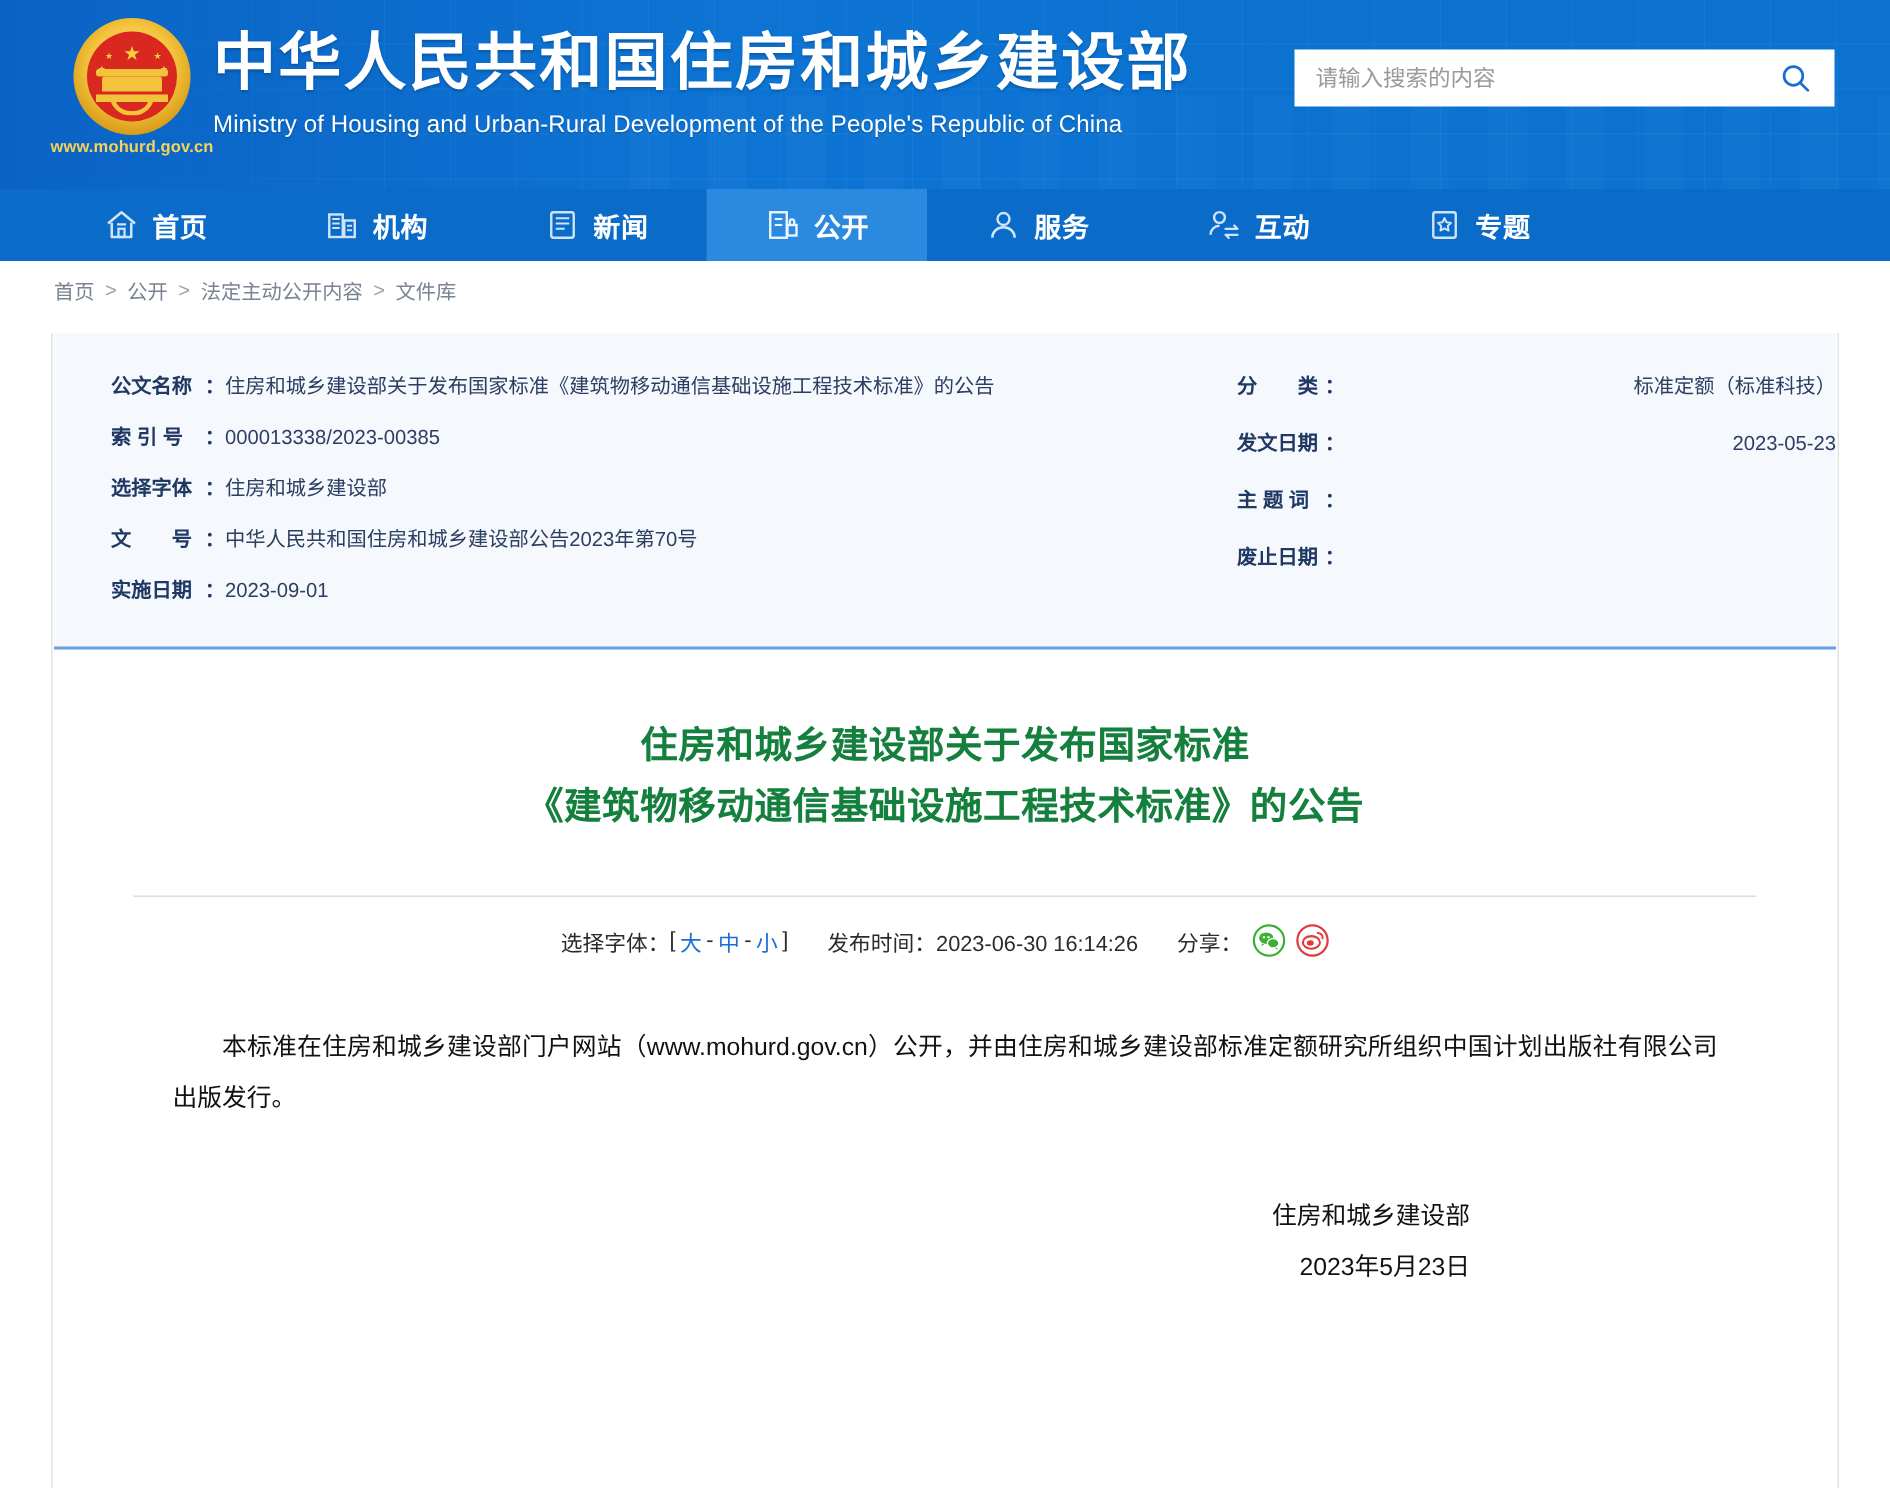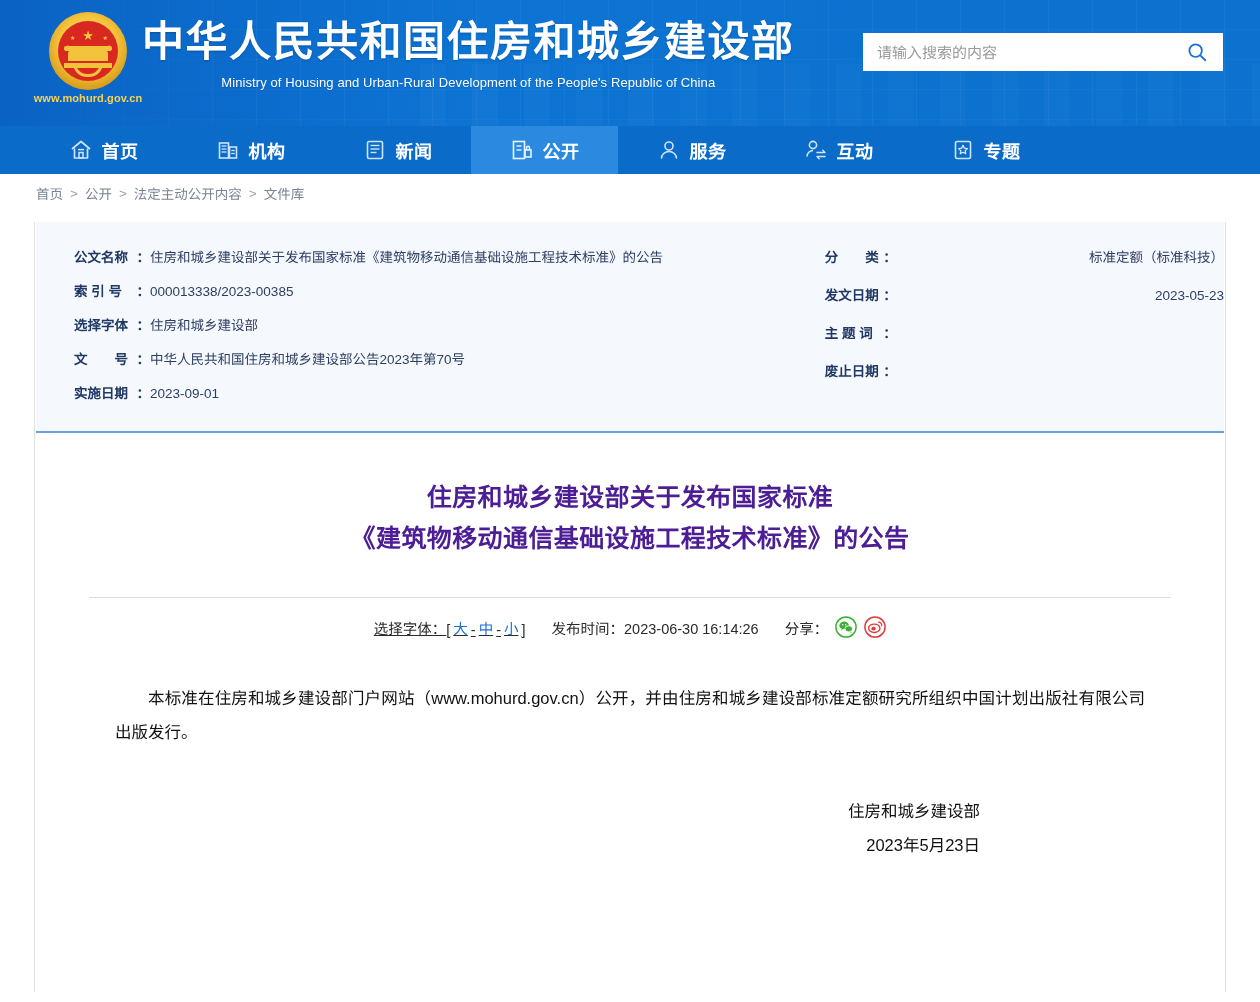--- a/index.html
+++ b/index.html
@@ -97,23 +97,22 @@
   }
 
   .title-block { position: absolute; left: 142px; top: 16px; }
   .site-title-cn {
     font-size: 42px; font-weight: 700; color: #ffffff;
     letter-spacing: 1.5px; line-height: 1.25;
     text-shadow: 0 1px 2px rgba(0,0,0,.22);
   }
   .site-title-en {
     margin-top: 6px;
-    font-size: 13px; color: #ffffff; letter-spacing: .1px;
+    font-size: 16px; color: #ffffff; letter-spacing: .1px;
     text-shadow: 0 1px 1px rgba(0,0,0,.18);
-    text-align: center;
   }
 
   .search-box {
     position: absolute; right: 37px; top: 33px;
     width: 360px; height: 38px;
     background: #ffffff;
     display: flex; align-items: center;
   }
   .search-input {
     flex: 1; height: 100%;
@@ -190,36 +189,36 @@
   }
   .meta-key::after { content: "："; }
   .meta-val { color: #2d3e63; }
   .meta-col.right .meta-row { margin-bottom: 17px; justify-content: space-between; }
   .meta-col.right .meta-key { width: 72px; }
 
   
   .article { padding: 44px 0 0 0; }
   .article-title {
     text-align: center;
-    font-size: 25px; font-weight: 700; color: #4c1d95;
+    font-size: 25px; font-weight: 700; color: #15803d;
     line-height: 1.65;
     letter-spacing: .4px;
     padding: 0 60px;
   }
   .title-rule {
     width: 1082px; height: 1px; background: #dcdcdc;
     margin: 38px auto 0 auto;
   }
   .article-meta {
     display: flex; align-items: center; justify-content: center;
     gap: 26px;
     padding: 18px 0 0 0;
     font-size: 14.5px; color: #2b2b2b;
   }
-  .font-pick { display: flex; align-items: flex-end; gap: 0; text-decoration: underline; }
+  .font-pick { display: flex; align-items: center; gap: 0; }
   .font-pick .bracket { color: #2b2b2b; }
   .font-pick .fsize { color: #1a6fd4; cursor: pointer; padding: 0 3px; }
   .font-pick .dash { color: #2b2b2b; }
   .share-group { display: flex; align-items: center; gap: 7px; }
   .share-icon { width: 22px; height: 22px; cursor: pointer; display: block; }
 
   .article-body {
     padding: 44px 80px 0 80px;
     font-size: 16.5px; line-height: 2.05; color: #111;
     text-align: justify;

